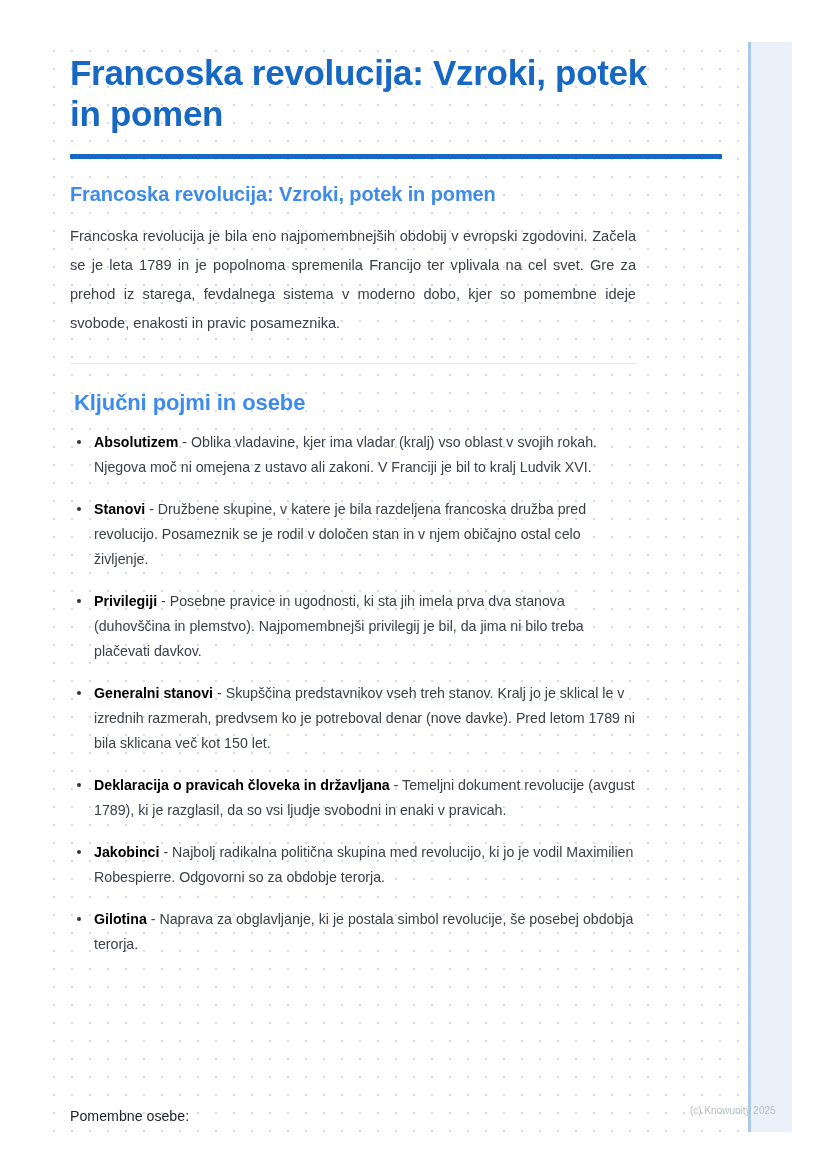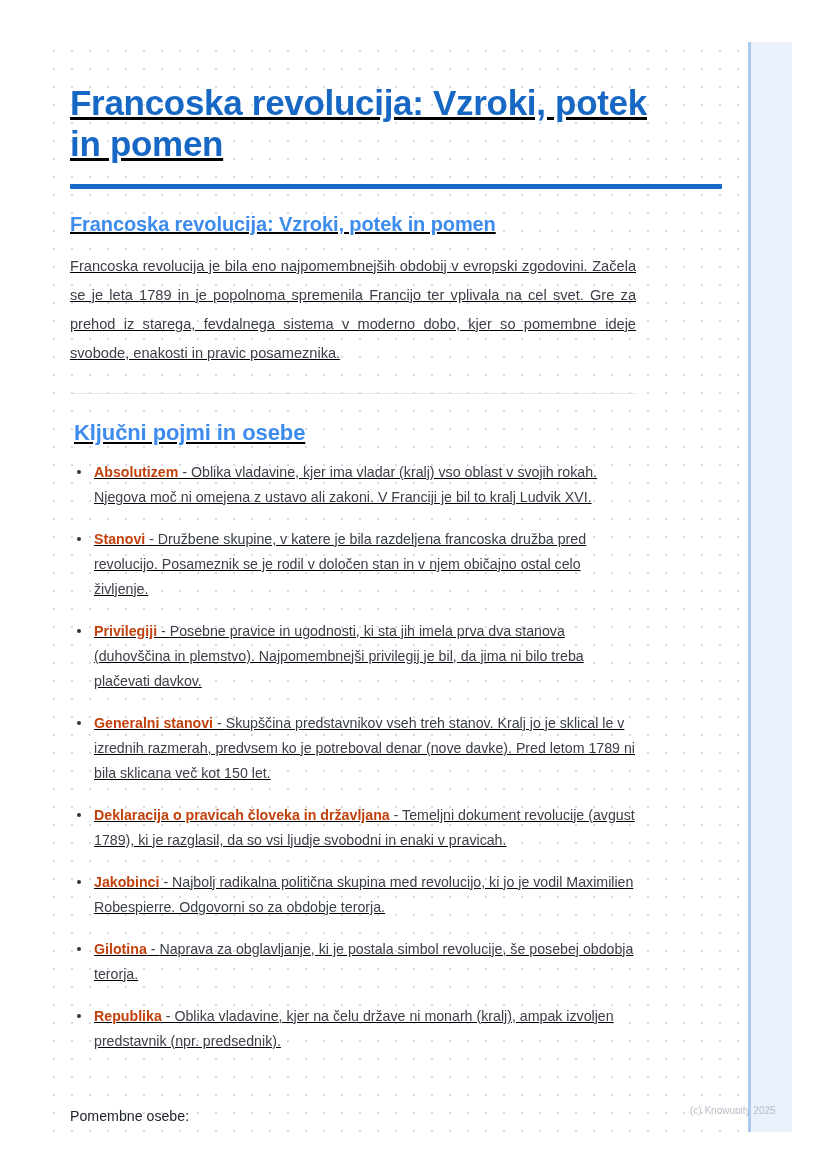--- a/index.html
+++ b/index.html
@@ -46,23 +46,22 @@
     position: absolute;
     left: 0;
     top: 0;
     width: 828px;
     height: 1171px;
   }
 
   .content {
     position: absolute;
     left: 70px;
-    top: 82px;
-    width: 566px;
-    text-decoration: underline;
+    top: 52px;
+    width: 566px;
   }
 
   h1.doc-title {
     margin: 0;
     font-size: 35px;
     line-height: 1.18;
     font-weight: bold;
     color: #1668c4;
     letter-spacing: -0.3px;
     width: 600px;
@@ -129,21 +128,21 @@
     left: 7px;
     top: 10px;
     width: 4px;
     height: 4px;
     border-radius: 50%;
     background: #2f333c;
   }
 
   .term {
     font-weight: bold;
-    color: #c2410c;
+    color: #000000;
   }
 
   .dash {
     color: #3c4049;
   }
 
   .people-label {
     position: absolute;
     left: 70px;
     top: 1108px;
@@ -184,21 +183,20 @@
     <h2 class="terms-title">Ključni pojmi in osebe</h2>
 
     <ul class="term-list" id="term-list">
         <li><span class="bullet-dot"></span><span class="term">Absolutizem</span><span class="dash"> - </span><span>Oblika vladavine, kjer ima vladar (kralj) vso oblast v svojih rokah. Njegova moč ni omejena z ustavo ali zakoni. V Franciji je bil to kralj Ludvik XVI.</span></li>
         <li><span class="bullet-dot"></span><span class="term">Stanovi</span><span class="dash"> - </span><span>Družbene skupine, v katere je bila razdeljena francoska družba pred revolucijo. Posameznik se je rodil v določen stan in v njem običajno ostal celo življenje.</span></li>
         <li><span class="bullet-dot"></span><span class="term">Privilegiji</span><span class="dash"> - </span><span>Posebne pravice in ugodnosti, ki sta jih imela prva dva stanova (duhovščina in plemstvo). Najpomembnejši privilegij je bil, da jima ni bilo treba plačevati davkov.</span></li>
         <li><span class="bullet-dot"></span><span class="term">Generalni stanovi</span><span class="dash"> - </span><span>Skupščina predstavnikov vseh treh stanov. Kralj jo je sklical le v izrednih razmerah, predvsem ko je potreboval denar (nove davke). Pred letom 1789 ni bila sklicana več kot 150 let.</span></li>
         <li><span class="bullet-dot"></span><span class="term">Deklaracija o pravicah človeka in državljana</span><span class="dash"> - </span><span>Temeljni dokument revolucije (avgust 1789), ki je razglasil, da so vsi ljudje svobodni in enaki v pravicah.</span></li>
         <li><span class="bullet-dot"></span><span class="term">Jakobinci</span><span class="dash"> - </span><span>Najbolj radikalna politična skupina med revolucijo, ki jo je vodil Maximilien Robespierre. Odgovorni so za obdobje terorja.</span></li>
         <li><span class="bullet-dot"></span><span class="term">Gilotina</span><span class="dash"> - </span><span>Naprava za obglavljanje, ki je postala simbol revolucije, še posebej obdobja terorja.</span></li>
-        <li><span class="bullet-dot"></span><span class="term">Republika</span><span class="dash"> - </span><span>Oblika vladavine, kjer na čelu države ni monarh (kralj), ampak izvoljen predstavnik (npr. predsednik).</span></li>
       </ul>
 
   </div>
 
   <div class="people-label">Pomembne osebe:</div>
 
   <div class="watermark">(c) Knowunity 2025</div>
 
 </div>
 

